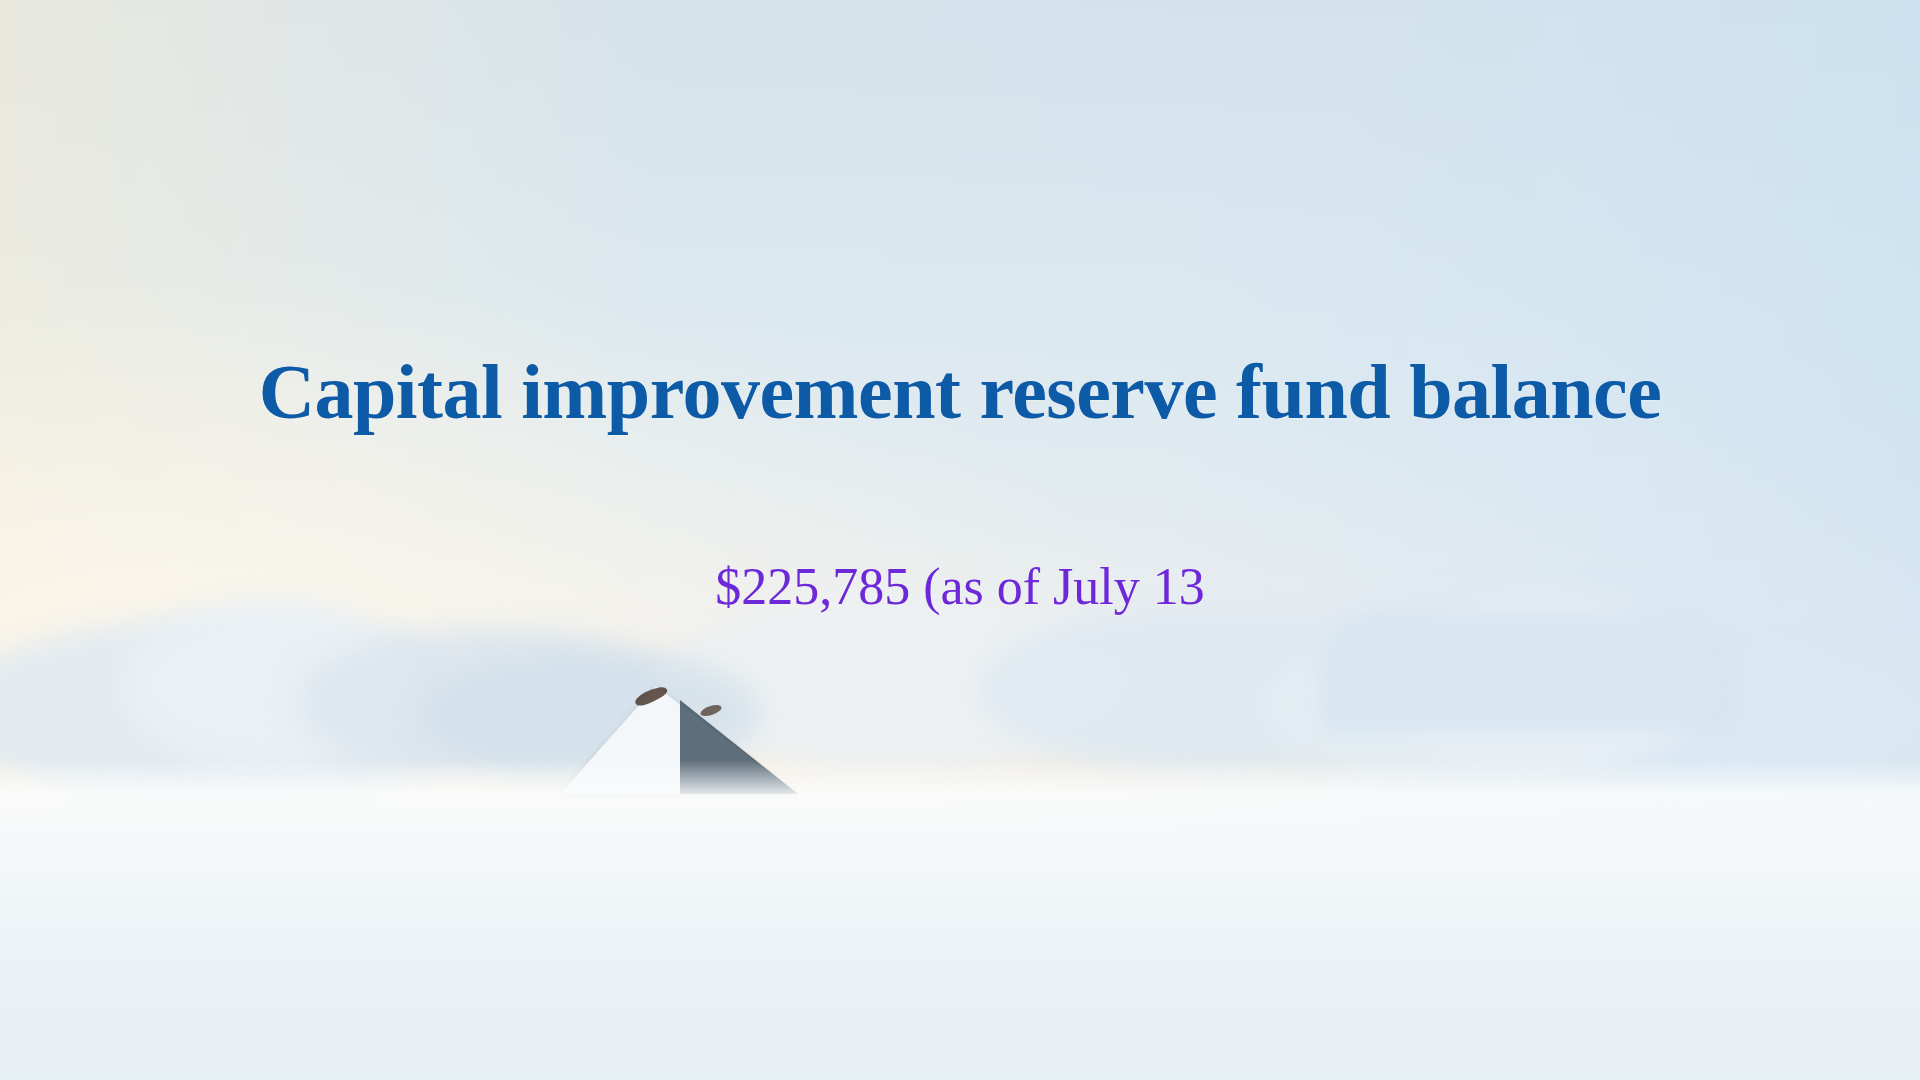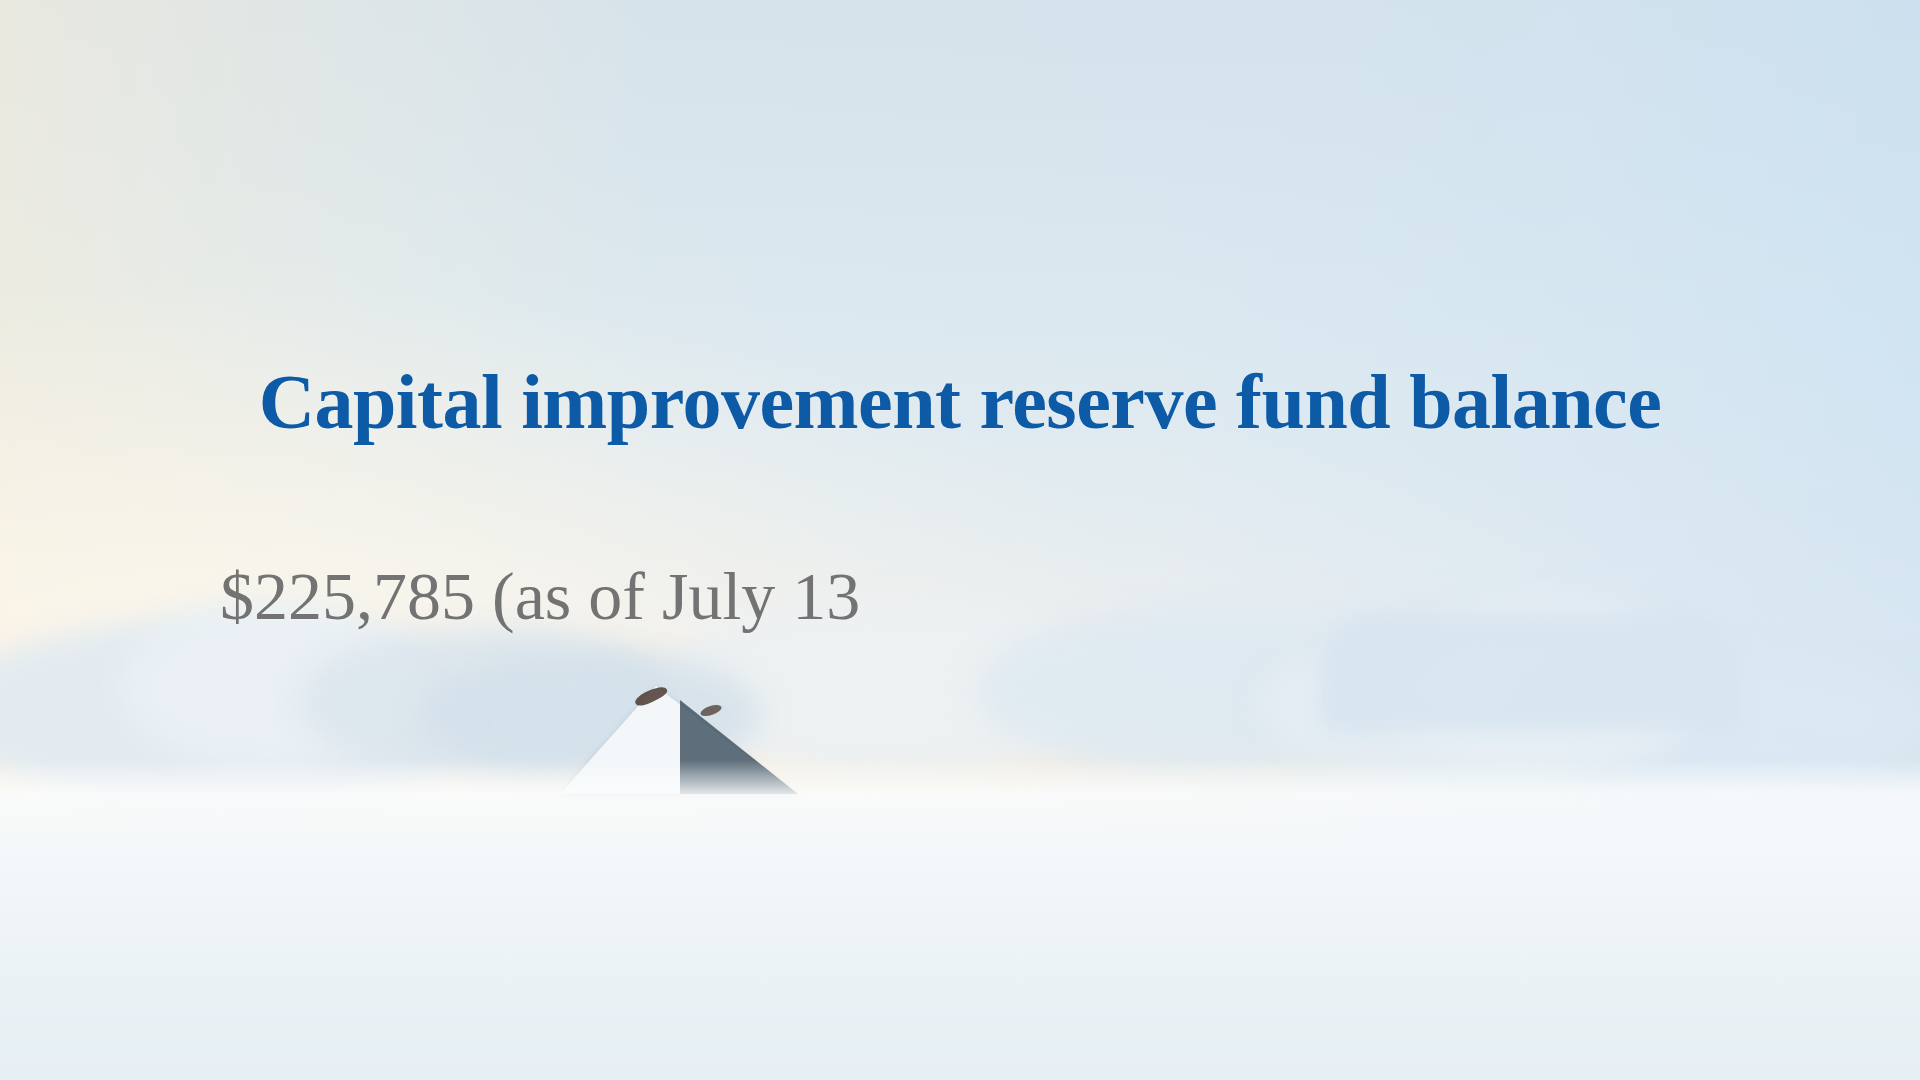--- a/index.html
+++ b/index.html
@@ -216,42 +216,42 @@
   .content {
     position: absolute;
     left: 0;
     top: 0;
     width: 1920px;
     height: 1080px;
   }
   .headline {
     position: absolute;
     left: 50%;
-    top: 357px;
+    top: 347px;
     transform: translateX(-50%);
     width: 1480px;
     text-align: center;
     font-weight: bold;
     font-size: 78px;
     line-height: 1.16;
     letter-spacing: -0.5px;
     color: #0d5aa7;
     text-shadow: 0 1px 1px rgba(255,255,255,0.28);
   }
   .subline {
     position: absolute;
     left: 50%;
     top: 558px;
     transform: translateX(-50%);
     width: 1480px;
-    text-align: left;
+    text-align: center;
     font-weight: normal;
-    font-size: 68px;
+    font-size: 52px;
     line-height: 1.12;
-    color: #737373;
+    color: #6d28d9;
     text-shadow: 0 1px 1px rgba(255,255,255,0.28);
   }
 </style>
 </head>
 <body>
 
 <div id="slide">
 
   <div class="sky"></div>
   <div class="sky-h"></div>

